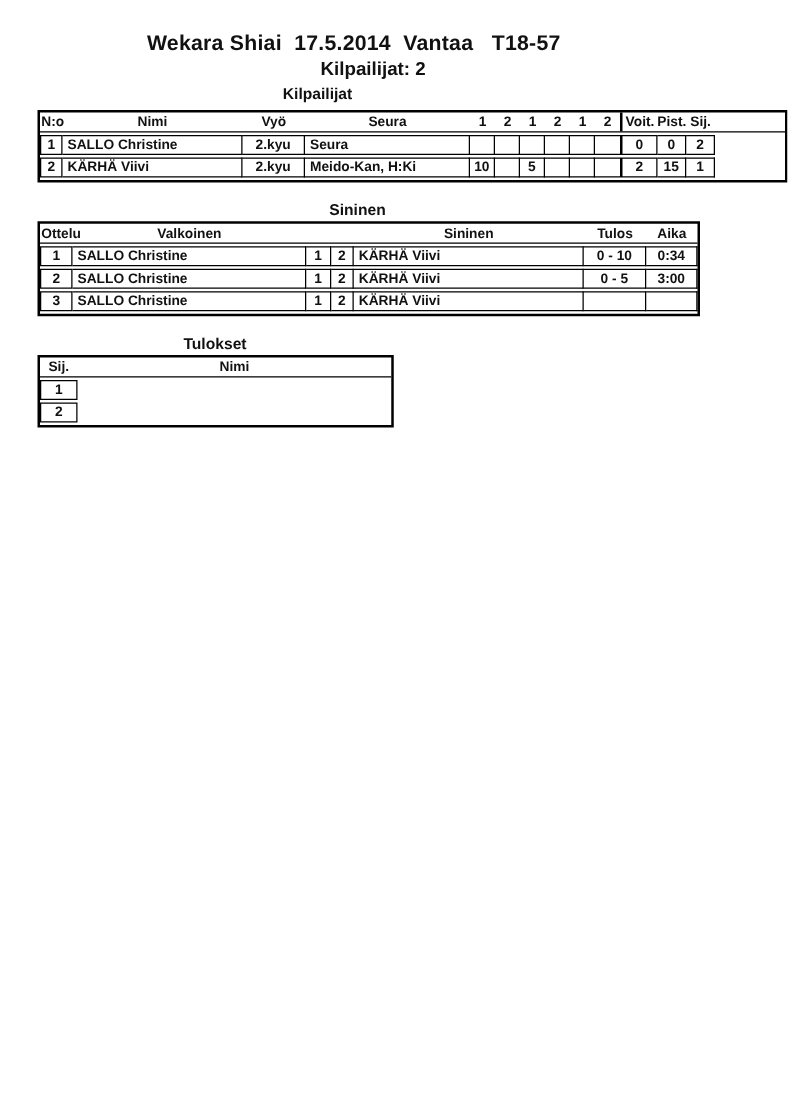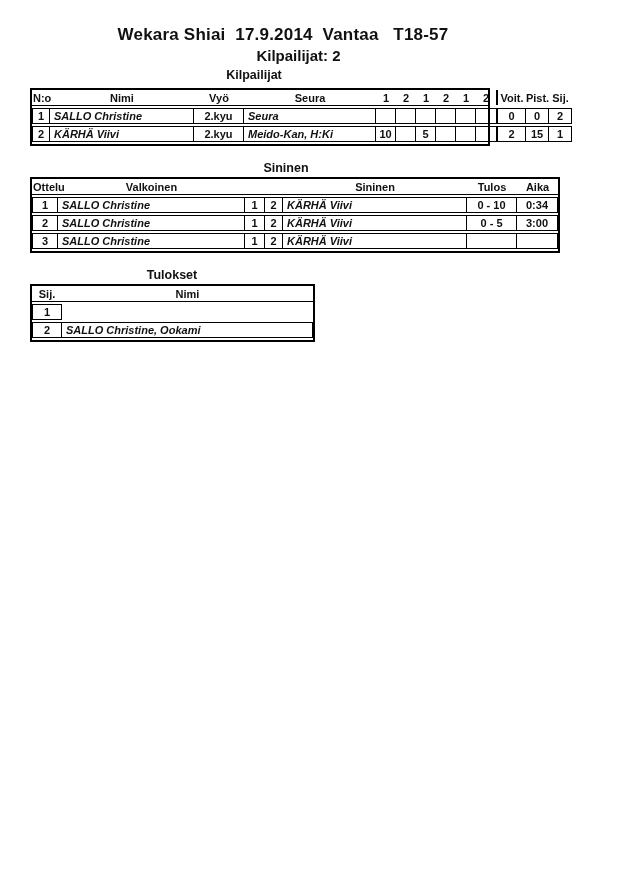--- a/index.html
+++ b/index.html
@@ -32,21 +32,21 @@
   #st-ottelut    { left:186px; top:161px; }
   #st-tulokset   { left:72px;  top:268px; }
 
   .tbl {
     position:absolute;
     background:#fff;
     border:2px solid #000;
     padding-bottom:2px;
     box-sizing:border-box;
   }
-  #tbl-kilpailijat { left:30px; top:88px;  width:460px; }
+  #tbl-kilpailijat { left:30px; top:88px;  width:600px; }
   #tbl-ottelut     { left:30px; top:177px; width:530px; }
   #tbl-tulokset    { left:30px; top:284px; width:285px; }
 
   .hrow {
     display:flex; align-items:center;
     height:15px;
     border-bottom:1px solid #000;
   }
   .drow {
     display:flex; align-items:stretch;
@@ -62,27 +62,27 @@
   }
   .hrow .c { border:none; overflow:visible; }
   .drow .c {
     border-top:1px solid #000;
     border-bottom:1px solid #000;
     border-right:1px solid #000;
   }
   .drow .c:first-child { border-left:1px solid #000; }
   .drow .c.noR { border-right:none; }
   .c.thickL { border-left:2px solid #000 !important; align-self:stretch; }
-  .c.left { justify-content:flex-start; padding-left:4px;font-style:italic; }
+  .c.left { justify-content:flex-start; padding-left:4px; }
   .c.hleft { justify-content:flex-start; padding-left:1px; }
 </style>
 </head>
 <body>
 
-<div class="abs page-title">Wekara Shiai  17.9.2014  Vantaa   T18-57</div>
+<div class="abs page-title">Wekara Shiai  17.5.2014  Vantaa   T18-57</div>
 
 <div class="abs competitor-count">Kilpailijat: 2</div>
 
 <div class="abs section-title" id="st-kilpailijat">Kilpailijat</div>
 
 <div class="tbl" id="tbl-kilpailijat">
   <div class="hrow">
     <div class="c hleft" style="width:18px">N:o</div>
     <div class="c" style="width:144px">Nimi</div>
     <div class="c" style="width:50px">Vyö</div>
@@ -180,15 +180,14 @@
 <div class="tbl" id="tbl-tulokset">
   <div class="hrow">
     <div class="c" style="width:30px">Sij.</div>
     <div class="c" style="width:251px">Nimi</div>
   </div>
   <div class="drow">
     <div class="c" style="width:30px">1</div>
   </div>
   <div class="drow">
     <div class="c" style="width:30px">2</div>
-    <div class="c left" style="width:251px">SALLO Christine, Ookami</div>
   </div>
 </div>
 
 </body></html>

